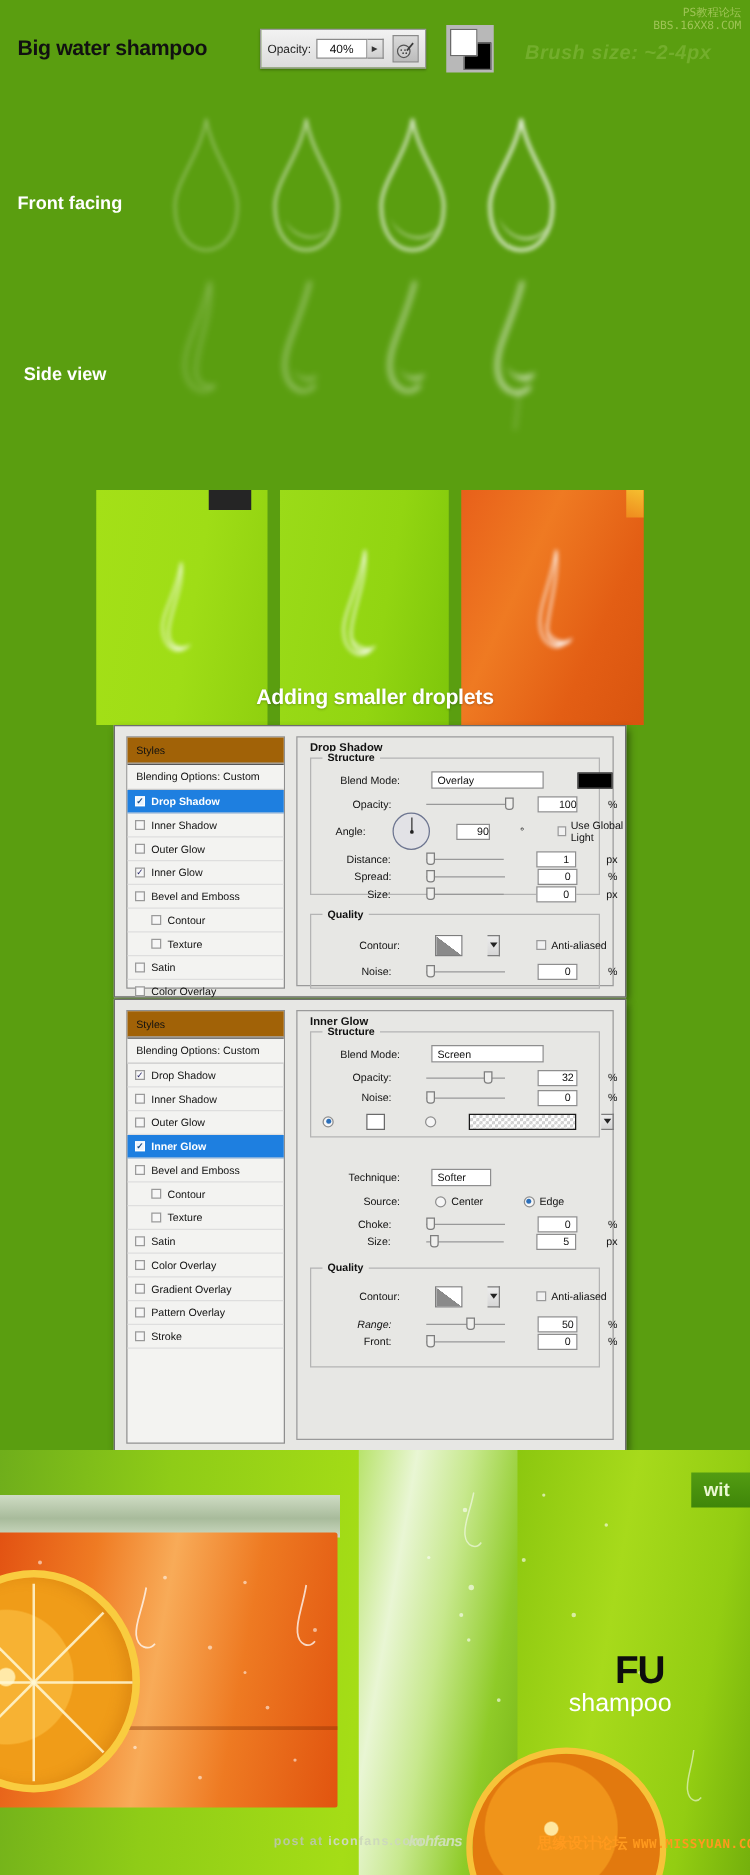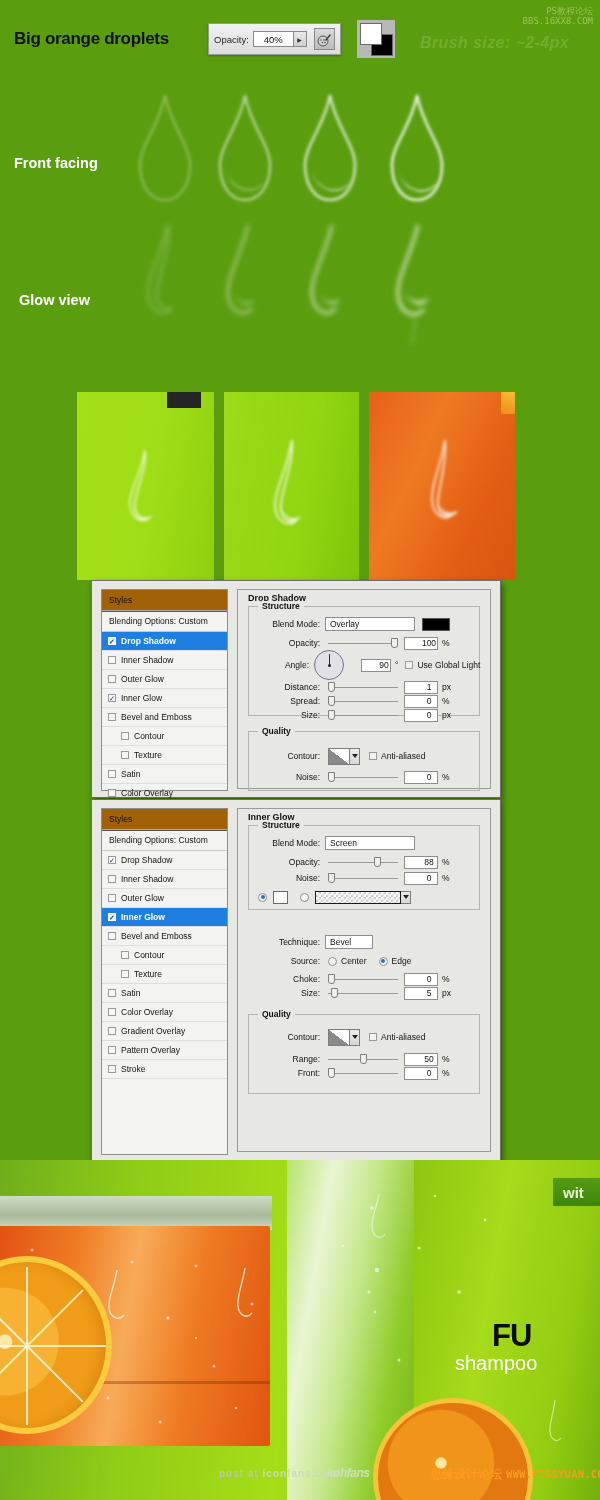--- a/index.html
+++ b/index.html
@@ -92,21 +92,21 @@
   .st-item.sel .cb.on::after{color:#14467f;}
 
   .ps-right{position:absolute;left:145px;top:8px;right:9px;bottom:8px;
     background:#e7e7e4;border:1px solid #9a9a9a;box-sizing:border-box;}
 
   .grp{position:absolute;border:1px solid #b4b4b4;box-sizing:border-box;}
   .grp-lbl{position:absolute;top:-6px;left:9px;background:#e7e7e4;padding:0 4px;
     font-size:8.5px;font-weight:bold;color:#111;white-space:nowrap;}
   .sec-lbl{position:absolute;font-size:9px;font-weight:bold;color:#111;background:#e7e7e4;padding:0 4px;}
 
-  .row{position:absolute;display:flex;align-items:center;height:14px;}
+  .row{position:absolute;display:flex;align-items:center;height:14px;gap:20px;}
   .rlbl{font-size:8.5px;color:#111;text-align:right;}
   .fld{height:13px;background:#fff;border:1px solid #8e8e8e;font-size:8.5px;color:#111;
     display:flex;align-items:center;padding-left:4px;box-sizing:border-box;}
   .fldc{justify-content:center;padding-left:16px;}
   .unit{font-size:8.5px;color:#111;margin-left:4px;}
   .combo{height:14px;background:#fff;border:1px solid #8e8e8e;font-size:8.5px;color:#111;
     display:flex;align-items:center;padding-left:4px;position:relative;box-sizing:border-box;}
   .swatch-blk{height:13px;background:#000;border:1px solid #555;box-sizing:border-box;}
 
   .slider{position:relative;height:12px;}
@@ -252,21 +252,21 @@
           <path d="M314 286 C320 304 336 309 340 299 C329 306 318 299 314 286 Z" fill="#ffffff" opacity="0.95"></path>
         </g>
         <g opacity="0.9">
           <path d="M418 225 C410 258 396 278 398 296 C400 314 416 320 424 309" fill="none" stroke="#ffffff" stroke-width="2.4"></path>
           <path d="M400 284 C406 304 424 310 428 298 C416 306 404 298 400 284 Z" fill="#ffffff"></path>
           <path d="M415 310 C415 324 413 334 412 344" stroke="#ffffff" stroke-width="1" opacity="0.5" fill="none"></path>
         </g>
       </g>
     </svg>
 
-    <div class="hdr-title">Big orange droplets</div>
+    <div class="hdr-title">Big water shampoo</div>
 
     <div class="opacity-bar">
       <span class="opacity-label">Opacity:</span>
       <span class="opacity-input">40%</span>
       <span class="opacity-arrow">▶</span>
       <span class="airbrush-btn">
         <svg width="15" height="15" viewBox="0 0 15 15" aria-hidden="true">
           <circle cx="6" cy="9" r="5" fill="#cfcfcf" stroke="#555" stroke-width="1"></circle>
           <circle cx="4" cy="8" r="0.7" fill="#444"></circle>
             <circle cx="7" cy="8" r="0.7" fill="#444"></circle>
@@ -283,21 +283,21 @@
     </div>
 
     <div class="brush-note">Brush size: ~2-4px</div>
 
     <div class="wm-top">
       <div>PS教程论坛</div>
       <div>BBS.16XX8.COM</div>
     </div>
 
     <div class="lbl-front">Front facing</div>
-    <div class="lbl-side">Glow view</div>
+    <div class="lbl-side">Side view</div>
 
     <div class="strip">
       <div class="sh sh1">
         <span class="blk"></span>
         <svg width="137" height="188" viewBox="0 0 137 188">
           <g filter="url(#blr1)" opacity="0.8">
             <path d="M68 58 C64 84 52 98 53 112 C54 126 64 132 72 126 C63 130 57 123 58 111 C60 94 70 78 68 58 Z" fill="none" stroke="#fff" stroke-width="1.6"></path>
             <path d="M55 110 C58 126 72 132 76 123 C66 129 58 122 55 110 Z" fill="#fff" opacity="0.85"></path>
           </g>
         </svg>
@@ -314,20 +314,21 @@
         <span class="orangecorner"></span>
         <svg width="146" height="188" viewBox="0 0 146 188">
           <g filter="url(#blr1)" opacity="0.9">
             <path d="M76 48 C72 74 62 92 63 108 C64 124 76 130 84 122 C74 127 68 120 69 108 C71 90 78 70 76 48 Z" fill="none" stroke="#fff" stroke-width="1.6"></path>
             <path d="M66 104 C70 124 86 129 89 118 C79 125 69 117 66 104 Z" fill="#fff" opacity="0.92"></path>
           </g>
         </svg>
       </div>
     </div>
 
+    <div class="caption-add">Adding smaller droplets</div>
   </div>
 
   <div class="ps-dlg ps-dlg-1">
     <div class="ps-left">
       <div class="styles-hdr">Styles</div>
       <div class="blend-hdr">Blending Options: Custom</div>
       <div class="st-item sel">
           <span class="cb on"></span>
           <span>Drop Shadow</span>
         </div>
@@ -521,21 +522,21 @@
       <div class="row" style="left:16px;top:27px;width:236px;">
         <span class="rlbl" style="width:66px;">Blend Mode:</span>
         <span class="combo" style="width:90px;margin-left:5px;">Screen</span>
       </div>
       <div class="row" style="left:16px;top:46px;width:240px;">
         <span class="rlbl" style="width:66px;">Opacity:</span>
         <span class="slider" style="width:70px;margin-left:8px;">
             <i class="trk"></i>
             <i class="knb" style="left:46px;"></i>
           </span>
-        <span class="fld fldc" style="width:34px;margin-left:6px;">88</span>
+        <span class="fld fldc" style="width:34px;margin-left:6px;">32</span>
         <span class="unit">%</span>
       </div>
       <div class="row" style="left:16px;top:62px;width:240px;">
         <span class="rlbl" style="width:66px;">Noise:</span>
         <span class="slider" style="width:70px;margin-left:8px;">
             <i class="trk"></i>
             <i class="knb" style="left:0px;"></i>
           </span>
         <span class="fld fldc" style="width:34px;margin-left:6px;">0</span>
         <span class="unit">%</span>
@@ -549,21 +550,21 @@
             <i class="rd"></i>
           </span>
         <span class="grad-strip" style="width:86px;margin-left:2px;"></span>
         <span class="contour-drop" style="height:13px;">
             <i class="car"></i>
           </span>
       </div>
 
       <div class="row" style="left:16px;top:126px;width:240px;">
         <span class="rlbl" style="width:66px;">Technique:</span>
-        <span class="combo" style="width:48px;margin-left:5px;">Bevel</span>
+        <span class="combo" style="width:48px;margin-left:5px;">Softer</span>
       </div>
       <div class="row" style="left:16px;top:145px;width:240px;">
         <span class="rlbl" style="width:66px;">Source:</span>
         <span class="radio" style="margin-left:8px;">
             <i class="rd"></i>
             <span>Center</span>
           </span>
         <span class="radio" style="margin-left:12px;">
             <i class="rd on"></i>
             <span>Edge</span>
@@ -598,21 +599,21 @@
           </span>
         <span class="contour-drop">
             <i class="car"></i>
           </span>
         <span class="chk" style="margin-left:9px;">
             <i class="bx"></i>
             <span>Anti-aliased</span>
           </span>
       </div>
       <div class="row" style="left:16px;top:243px;width:240px;">
-        <span class="rlbl" style="width:66px;">Range:</span>
+        <span class="rlbl" style="width:66px;font-style:italic;">Range:</span>
         <span class="slider" style="width:70px;margin-left:8px;">
             <i class="trk"></i>
             <i class="knb" style="left:32px;"></i>
           </span>
         <span class="fld fldc" style="width:34px;margin-left:6px;">50</span>
         <span class="unit">%</span>
       </div>
       <div class="row" style="left:16px;top:257px;width:240px;">
         <span class="rlbl" style="width:66px;">Front:</span>
         <span class="slider" style="width:70px;margin-left:8px;">

